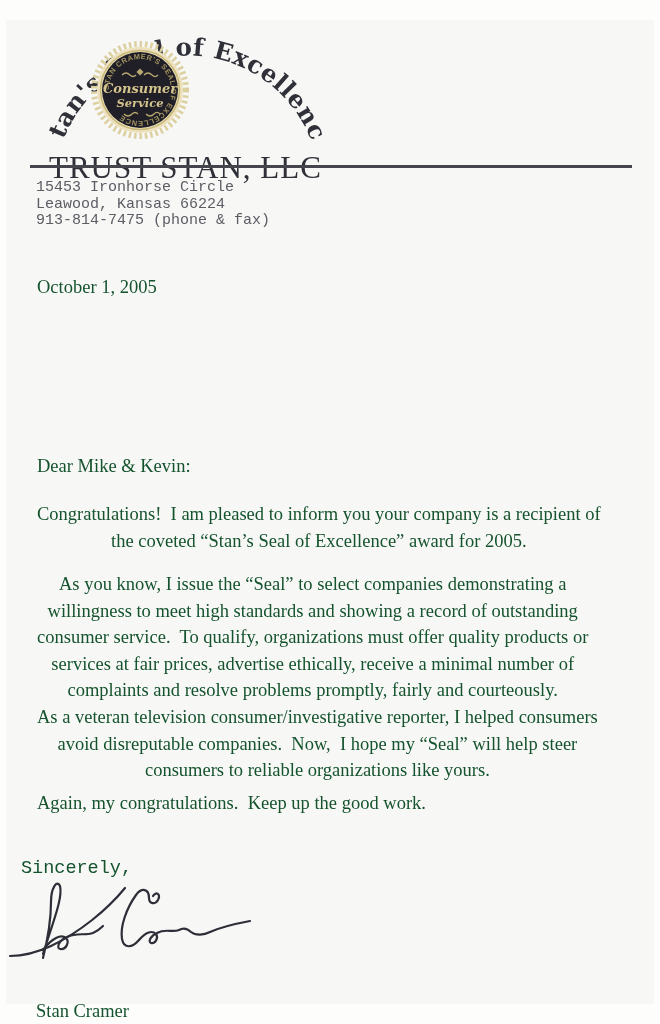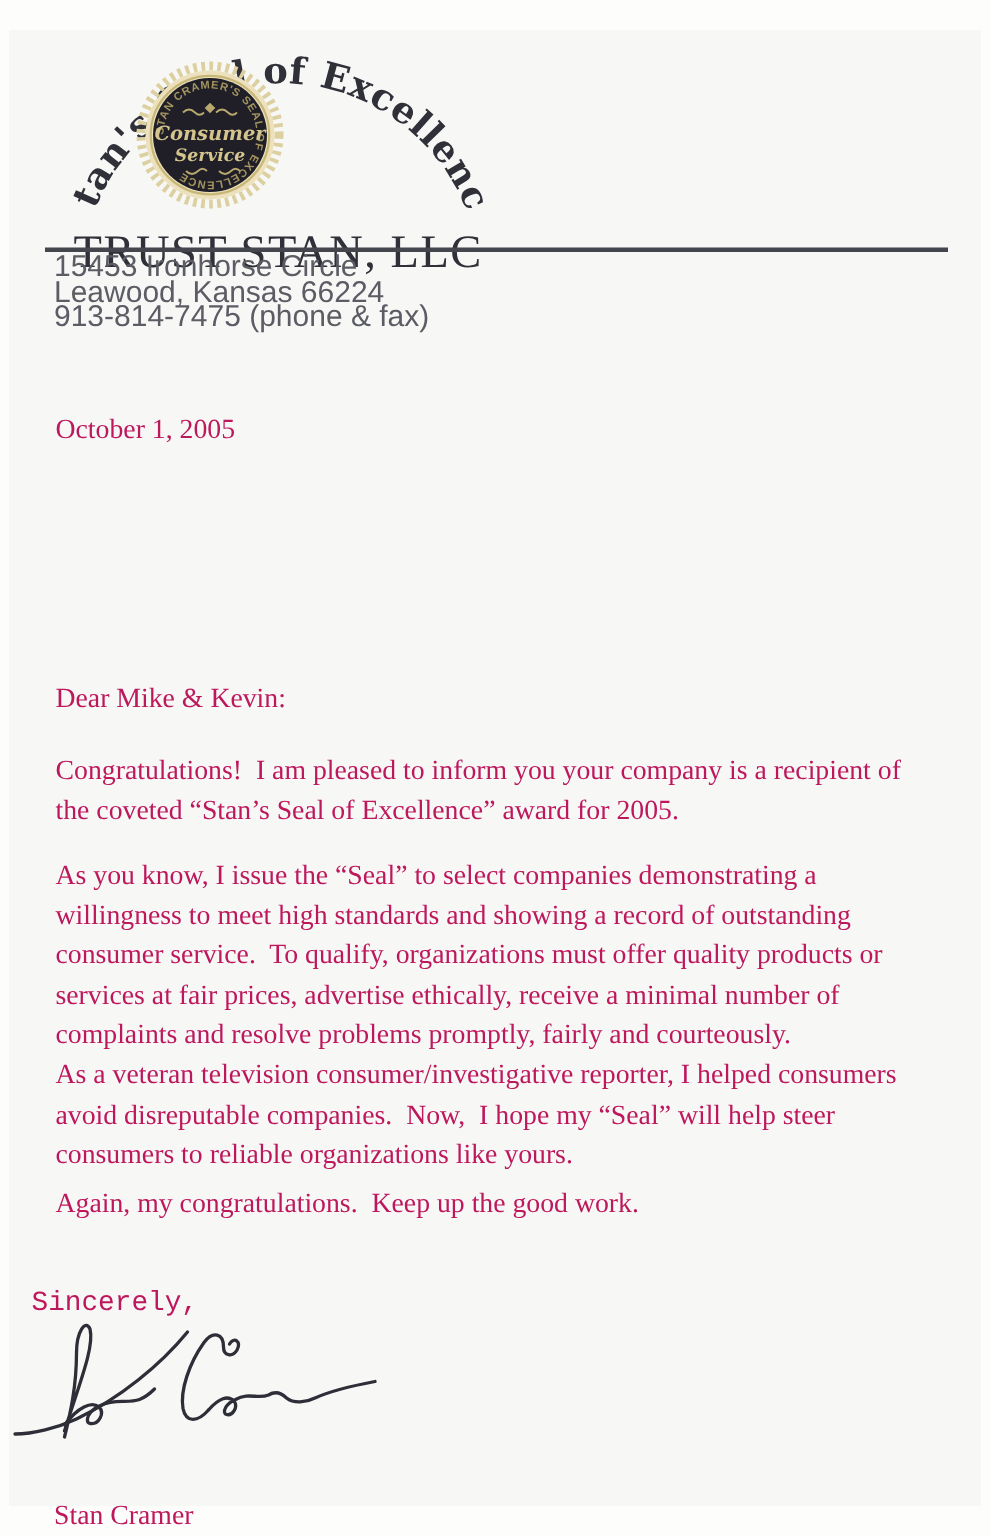--- a/index.html
+++ b/index.html
@@ -33,35 +33,36 @@
   .rule {
     position: absolute;
     left: 30px; top: 165px;
     width: 602px; height: 3px;
     background: #45454d;
     border: none;
     margin: 0;
   }
   .address-block {
     position: absolute;
-    left: 36px; top: 170px;
-    font-family: Liberation Sans, sans-serif;
-    font-size: 20px;
+    left: 36px; top: 180px;
+    font-family: Liberation Mono, monospace;
+    font-size: 15px;
     line-height: 16.5px;
     color: #5c5d64;
   }
   .address-line.email { margin-top: 4px; }
   
   .letter-text {
     position: absolute;
     left: 37px;
     font-size: 18.5px;
-    color: #be185d;
+    color: #14532d;
     margin: 0;
     white-space: pre;
+    text-align: center;
   }
   .date-line    { top: 277px; }
   .recipient    { top: 320px; line-height: 23.5px; }
   .salutation   { top: 456px; }
   .para-1       { top: 501px; line-height: 26.6px; }
   .para-2       { top: 571px; line-height: 26.6px; }
   .para-3       { top: 704px; line-height: 26.6px; }
   .para-4       { top: 793px; }
   .closing      { top: 858px; left: 21px; font-family: Liberation Mono, monospace; }
   .signer-block { top: 950px; left: 36px; line-height: 24.5px; }

